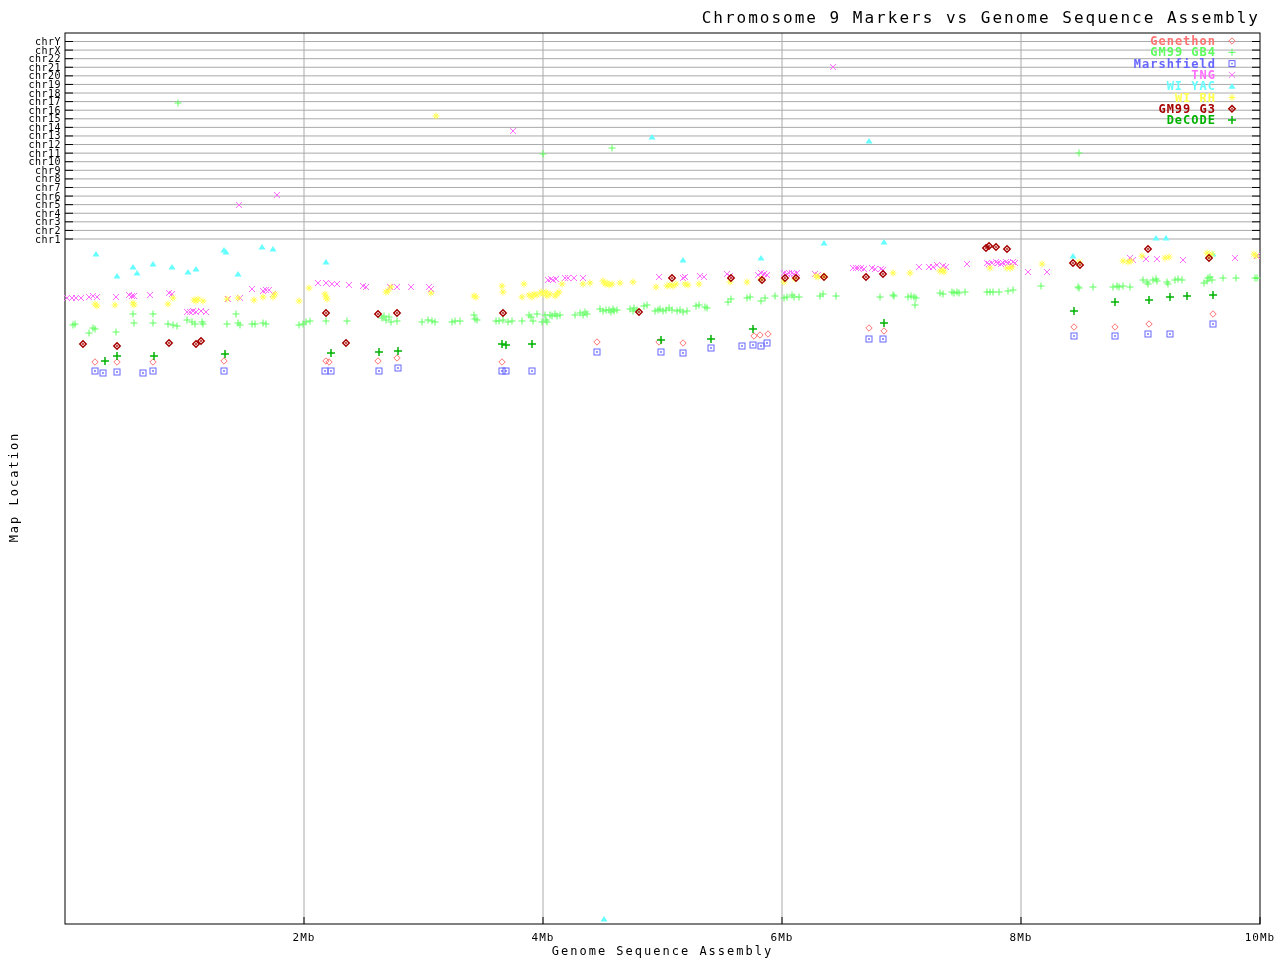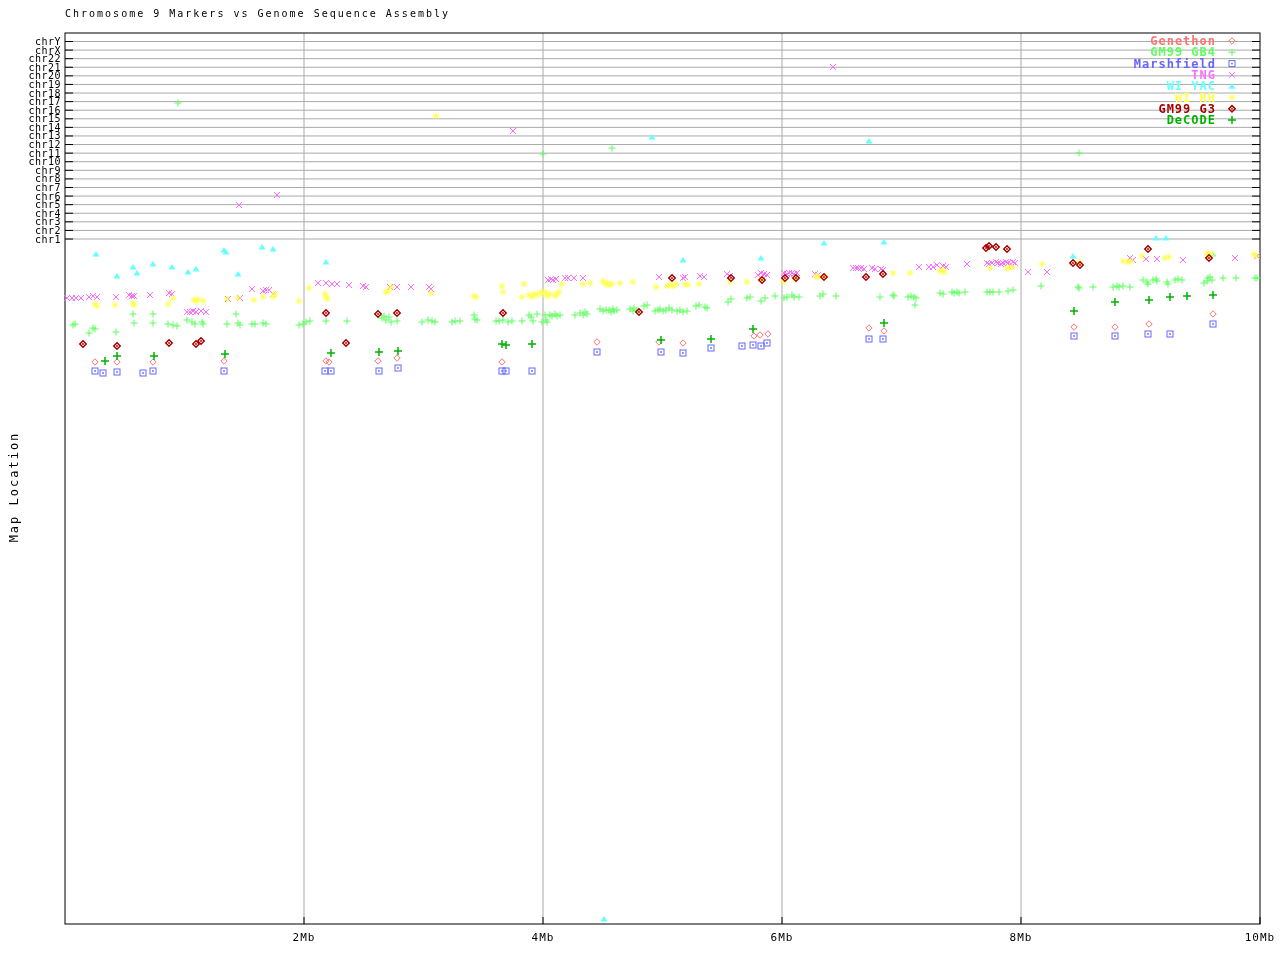--- a/index.html
+++ b/index.html
@@ -1,35 +1,36 @@
 <!DOCTYPE html>
 <html><head>
 <meta charset="utf-8">
 <style>
   html,body{margin:0;padding:0;background:#fff;}
   .page{position:relative;width:1280px;height:960px;background:#ffffff;overflow:hidden;
         font-family:"DejaVu Sans Mono","Liberation Mono",monospace;}
-  .chart-title{position:absolute;top:8px;left:65px;width:1195px;text-align:left;
-        font-size:10px;letter-spacing:2px;color:#000;white-space:nowrap;}
+  .chart-title{position:absolute;top:8px;left:65px;width:1195px;text-align:right;
+        font-size:16px;letter-spacing:2px;color:#000;white-space:nowrap;}
   .x-axis-title{position:absolute;top:944px;left:65px;width:1195px;text-align:center;
         font-size:12px;letter-spacing:2px;color:#000;}
   .y-axis-title{position:absolute;top:480px;left:-46px;width:120px;text-align:center;
         font-size:12px;letter-spacing:2px;color:#000;transform:rotate(-90deg);transform-origin:center;}
   svg{position:absolute;top:0;left:0;}
   text{font-family:"DejaVu Sans Mono","Liberation Mono",monospace;}
   .chr-label{font-size:10px;fill:#000;letter-spacing:0.5px;}
   .mb-label{font-size:11px;fill:#000;letter-spacing:1px;}
   .legend-label{font-size:12px;font-weight:bold;letter-spacing:1px;}
 </style>
 </head>
 <body>
 
 <div class="page">
   <div class="chart-title">Chromosome 9 Markers vs Genome Sequence Assembly</div>
   <div class="y-axis-title">Map Location</div>
+  <div class="x-axis-title">Genome Sequence Assembly</div>
   <svg id="chart" width="1280" height="960" viewBox="0 0 1280 960">
       <g>
         <line x1="65" y1="41.5" x2="1260" y2="41.5" stroke="#aaaaaa" stroke-width="1"></line>
         <line x1="65" y1="41.5" x2="73" y2="41.5" stroke="#000000" stroke-width="1"></line>
         <line x1="1252" y1="41.5" x2="1260" y2="41.5" stroke="#000000" stroke-width="1"></line>
         <text x="61" y="45" text-anchor="end" class="chr-label">chrY</text>
         <line x1="65" y1="50.08695652173913" x2="1260" y2="50.08695652173913" stroke="#aaaaaa" stroke-width="1"></line>
         <line x1="65" y1="50.08695652173913" x2="73" y2="50.08695652173913" stroke="#000000" stroke-width="1"></line>
         <line x1="1252" y1="50.08695652173913" x2="1260" y2="50.08695652173913" stroke="#000000" stroke-width="1"></line>
         <text x="61" y="53.58695652173913" text-anchor="end" class="chr-label">chrX</text>

